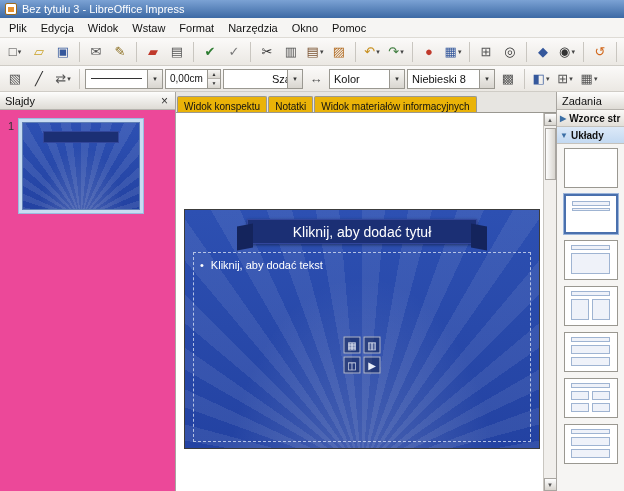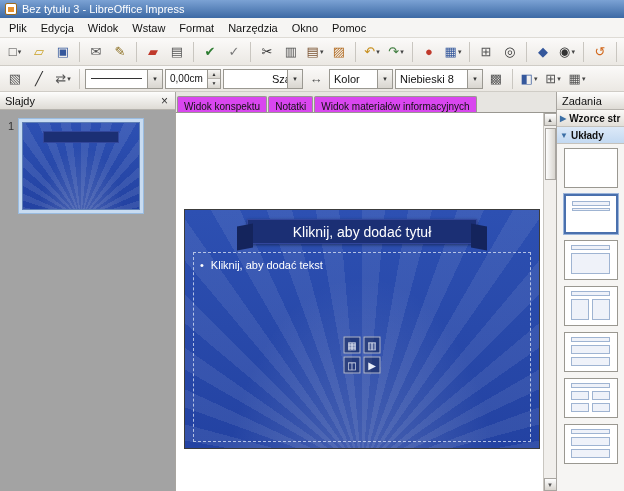--- a/index.html
+++ b/index.html
@@ -33,40 +33,40 @@
   .spinner{height:20px;width:56px;background:#fff;border:1px solid #9a9891;display:flex;align-items:stretch;flex:0 0 auto}
   .spinner .sval{flex:1;padding:3px 3px 0 4px;white-space:nowrap;overflow:hidden;font-size:10px}
   .spin-btns{width:13px;display:flex;flex-direction:column;border-left:1px solid #9a9891}
   .spin{flex:1;background:linear-gradient(#f7f6f4,#d9d6d0);font-size:5px;display:flex;align-items:center;justify-content:center;color:#333}
   .spin + .spin{border-top:1px solid #b5b2ac}
 
   
   .main{display:flex;height:399px}
 
   
-  .slides-panel{width:176px;border-right:1px solid #a8a5a0;background:#a3a3a3;display:flex;flex-direction:column;flex:0 0 auto}
+  .slides-panel{width:176px;border-right:1px solid #a8a5a0;background:#ec4899;display:flex;flex-direction:column;flex:0 0 auto}
   .panel-header{height:18px;display:flex;align-items:center;justify-content:space-between;padding:0 5px;
     background:linear-gradient(#fdfdfc,#dedbd5);border-bottom:1px solid #b5b2ac;font-size:11px}
   .panel-close{font-size:12px;color:#333;padding:0 2px;cursor:default}
   .slide-entry{display:flex;padding:8px 4px;align-items:flex-start}
   .slide-num{width:14px;text-align:center;color:#333;padding-top:2px}
   .thumb-sel{background:#c8dcf2;border:1px solid #9abce0;padding:3px}
   .mini-slide{width:118px;height:88px;border:1px solid #5f7fb4;position:relative;
     background:linear-gradient(180deg,#2d50b2,#2342a2)}
   .mini-slide{background:radial-gradient(ellipse at 50% 125%,rgba(255,255,255,.22),rgba(255,255,255,0) 55%),
     repeating-conic-gradient(from 0deg at 50% 112%,rgba(255,255,255,.09) 0deg 6deg,rgba(255,255,255,0) 6deg 12deg),
     linear-gradient(180deg,#2d50b2,#2342a2)}
   .mini-ribbon{position:absolute;left:17%;right:17%;top:9%;height:12px;background:#1b2f74;border:1px solid #31459a}
 
   
   .center{flex:1;display:flex;flex-direction:column;min-width:0}
   .center-header{height:16px;background:linear-gradient(#f4f3f1,#d9d6d0);border-bottom:1px solid #b5b2ac;
     display:flex;align-items:center;justify-content:center}
   .tabs{height:21px;background:#e7e5e1;border-bottom:1px solid #9a9891;display:flex;align-items:flex-end;padding-left:1px;overflow:hidden}
-  .tab{height:16px;line-height:19px;padding:0 6px;border:1px solid #9a9891;border-bottom:none;background:#d946ef;
+  .tab{height:16px;line-height:19px;padding:0 6px;border:1px solid #9a9891;border-bottom:none;background:#eab308;
     margin-right:1px;font-size:10px;border-radius:2px 2px 0 0;white-space:nowrap;cursor:default}
   .tab.active{background:#fbfaf8;height:21px;margin-bottom:-1px}
   .workspace{flex:1;position:relative;background:#fff;overflow:hidden}
 
   
   .vscroll{position:absolute;top:0;right:0;bottom:0;width:13px;background:#f1efec;border-left:1px solid #c9c6c0;
     display:flex;flex-direction:column;align-items:center}
   .sbtn{width:13px;height:13px;background:linear-gradient(#fefefe,#d8d5cf);border:1px solid #a8a5a0;
     font-size:6px;display:flex;align-items:center;justify-content:center;color:#555;flex:0 0 auto}
   .sthumb{width:11px;height:52px;background:linear-gradient(90deg,#fdfdfd,#d8d5cf);border:1px solid #a8a5a0;margin-top:2px}
@@ -230,21 +230,21 @@
         <div class="spin">▼</div>
       </div>
     </div>
     <div class="combo" style="width: 80px; padding-left: 44px;">
       <span class="cval">Szary</span>
       <span class="cbtn">▾</span>
     </div>
     <div class="tbtn">
       <span class="glyph" style="color: rgb(85, 85, 85);">↔</span>
     </div>
-    <div class="combo" style="width: 64px; gap: 6px;">
+    <div class="combo" style="width: 76px; gap: 6px;">
       <span class="cval">Kolor</span>
       <span class="cbtn">▾</span>
     </div>
     <div class="combo" style="width: 88px;">
       <span class="cval">Niebieski 8</span>
       <span class="cbtn">▾</span>
     </div>
     <div class="tbtn">
       <span class="glyph" style="color: rgb(85, 85, 85);">▩</span>
     </div>

